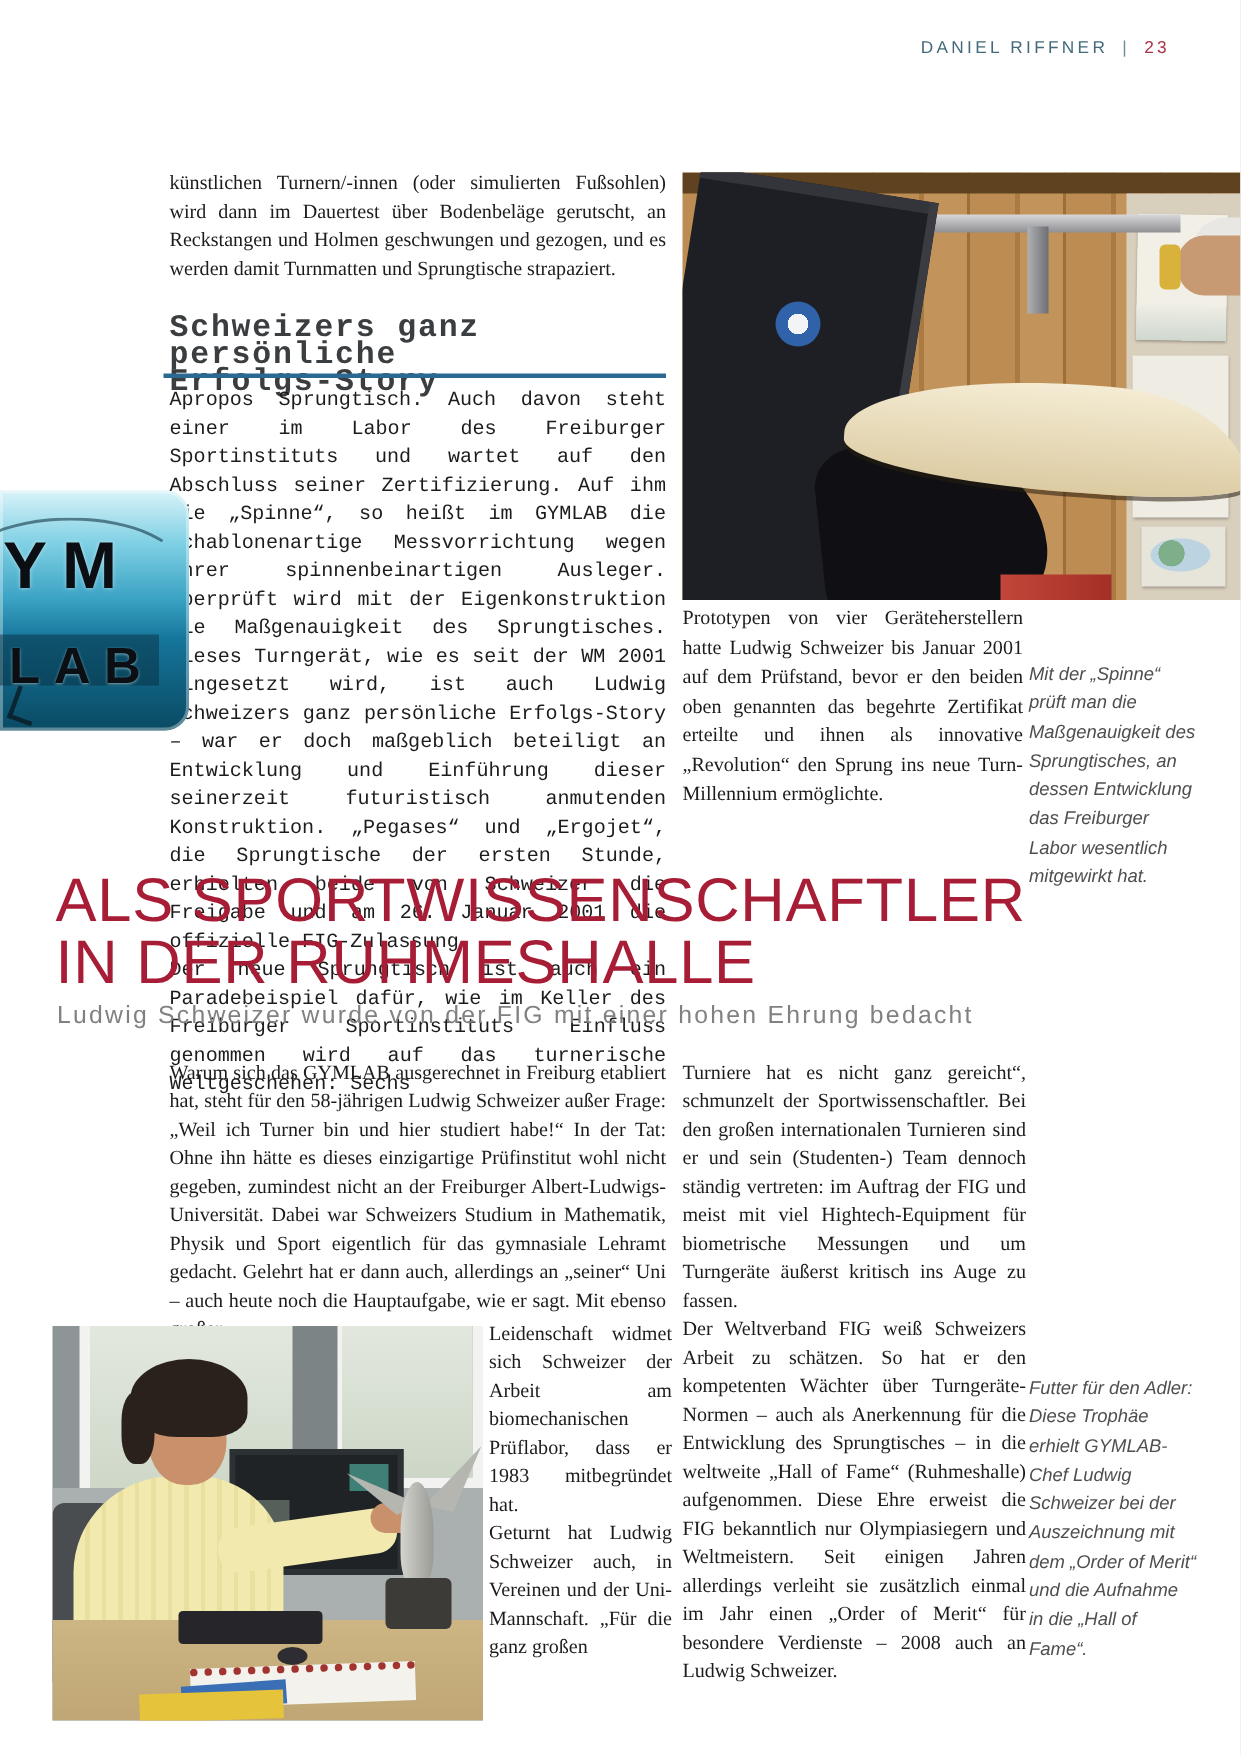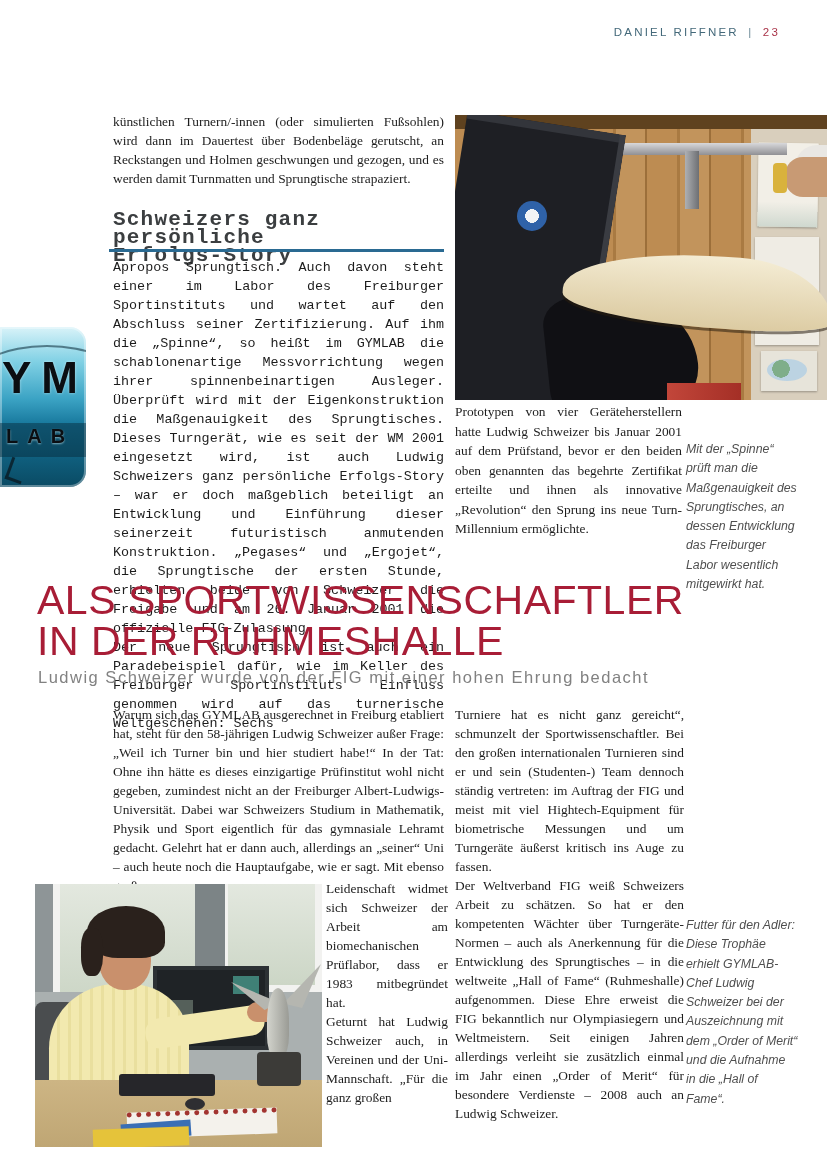--- a/index.html
+++ b/index.html
@@ -16,30 +16,30 @@
   
   .body-text{font-size:13.4px;line-height:19px;text-align:justify;white-space:pre-line;}
 
   .intro{left:113px;top:112px;width:331px;}
   .subhead-block{left:113px;top:211px;width:333px;font-family:Liberation Mono, monospace;
                  font-size:21px;line-height:18px;font-weight:bold;letter-spacing:1.2px;color:#3b3e40;}
   .blue-rule{left:109px;top:249px;width:335px;height:3px;background:#2a6a92;}
   .body2{left:113px;top:258px;width:331px;font-family:Liberation Mono, monospace;}
 
   
-  .gym-logo{left:0;top:327px;width:86px;height:160px;border-radius:0 16px 16px 0;overflow:hidden;
+  .gym-logo{left:0;top:327px;width:126px;height:160px;border-radius:0 16px 16px 0;overflow:hidden;
             background:linear-gradient(180deg,#d9f3f9 0%,#7fd0e4 22%,#3ba3c4 45%,#15759a 62%,#0a4a63 100%);
             box-shadow:inset 0 0 0 2px rgba(255,255,255,.35);}
   .gl-curve{position:absolute;left:-30px;top:18px;width:150px;height:70px;border:2px solid rgba(10,40,55,.55);
             border-color:rgba(10,40,55,.55) transparent transparent transparent;border-radius:50% 50% 0 0;}
   .gl-top{position:absolute;left:2px;top:26px;font-family:"Liberation Sans",sans-serif;font-weight:bold;
           font-size:44px;letter-spacing:10px;color:#0b0e12;text-shadow:0 0 3px rgba(255,255,255,.5);}
   .gl-band{position:absolute;left:0;top:96px;width:106px;height:34px;background:rgba(6,40,56,.45);}
   .gl-bottom{position:absolute;left:6px;top:98px;font-family:"Liberation Sans",sans-serif;font-weight:bold;
-             font-size:20px;letter-spacing:9px;color:#0b0e12;text-shadow:0 1px 2px rgba(200,240,250,.6);}
+             font-size:34px;letter-spacing:9px;color:#0b0e12;text-shadow:0 1px 2px rgba(200,240,250,.6);}
   .gl-fig{position:absolute;left:8px;top:132px;width:14px;height:20px;border-left:3px solid #0b1b24;
           border-bottom:3px solid #0b1b24;transform:rotate(20deg);opacity:.8;}
 
   
   .photo{overflow:hidden;}
   .photo-top{left:455px;top:115px;width:372px;height:285px;
              background:repeating-linear-gradient(90deg,#bd8c52 0 30px,#a97a42 30px 33px,#c2945c 33px 62px,#9c6f3a 62px 64px);}
   .pt-beam{position:absolute;left:0;top:0;width:372px;height:14px;background:#5f421f;}
   .pt-rightwall{position:absolute;left:296px;top:14px;width:76px;height:271px;background:#d9cfbd;}
   .pt-poster{position:absolute;background:#efece4;box-shadow:0 1px 2px rgba(0,0,0,.3);}

